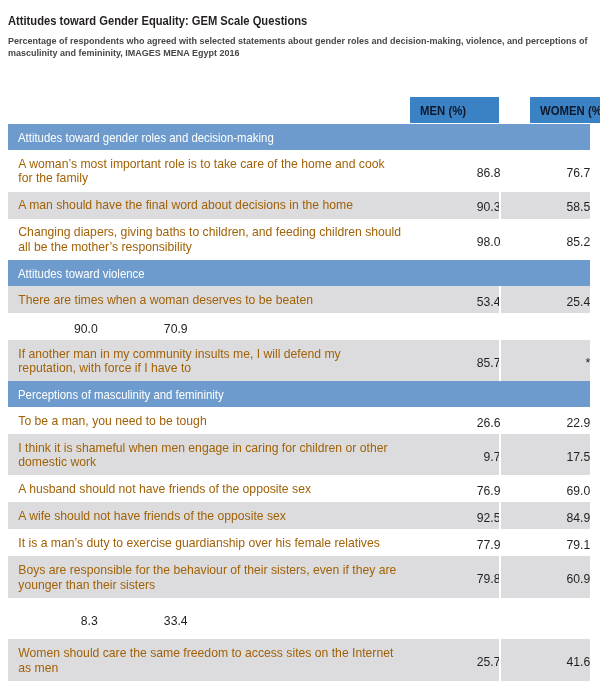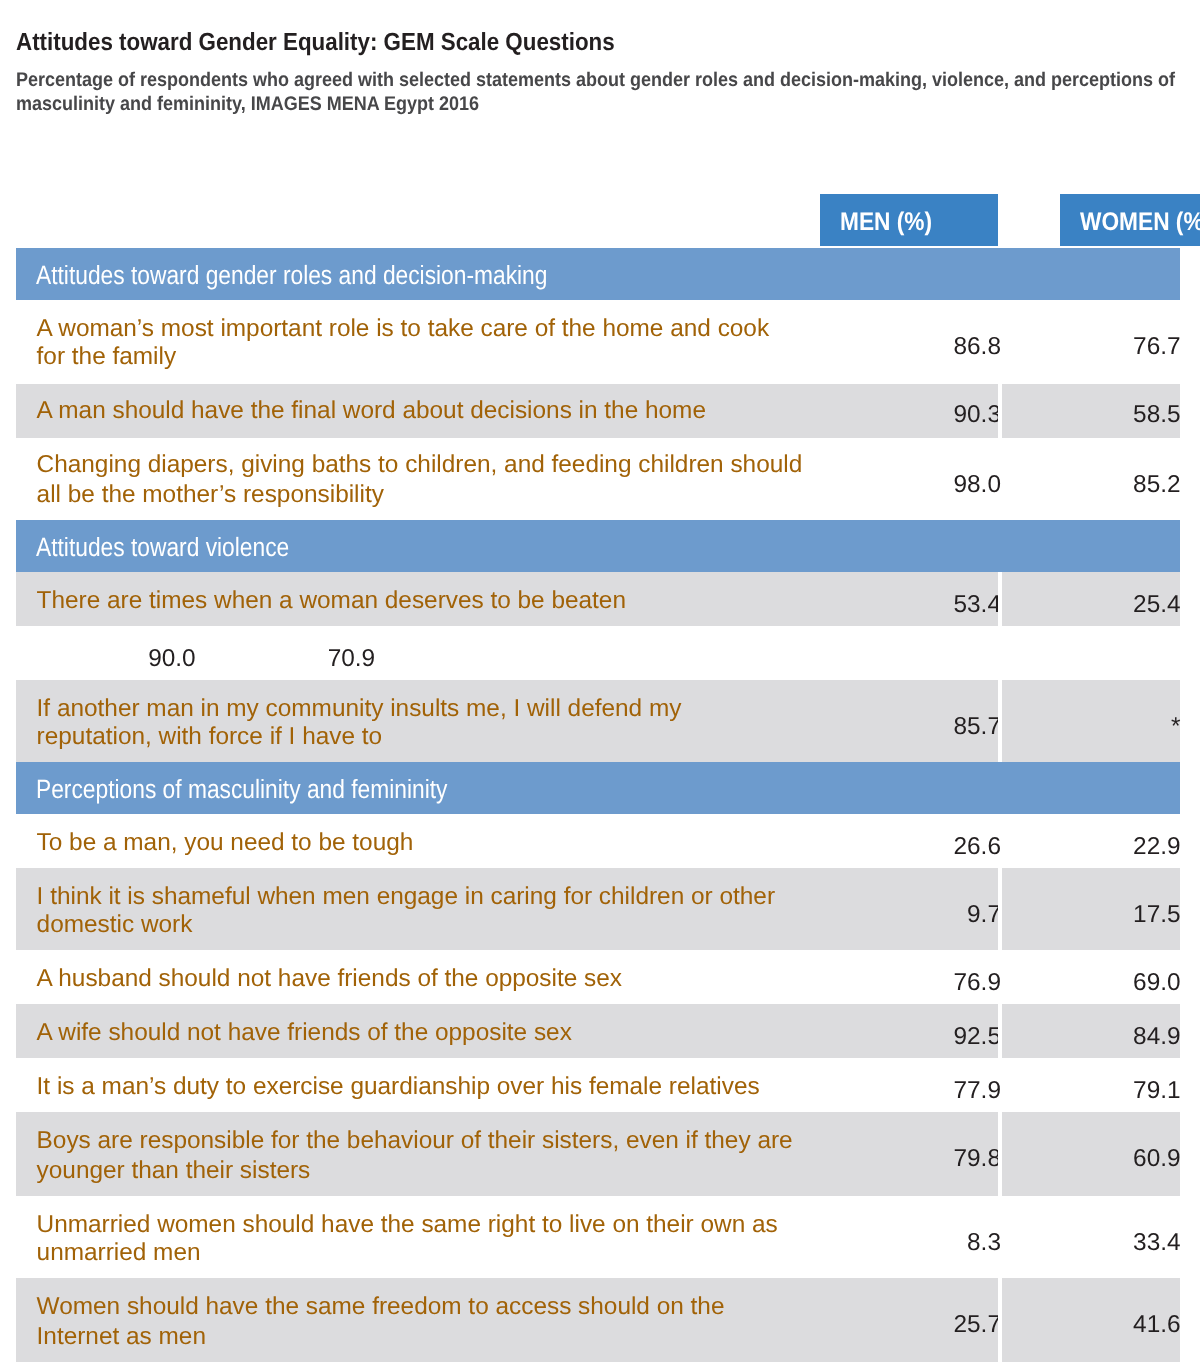--- a/index.html
+++ b/index.html
@@ -7,21 +7,21 @@
   body{width:600px;height:681px;font-family:"Liberation Sans",sans-serif;
        -webkit-font-smoothing:antialiased;color:#231f20;}
   .page{position:relative;width:600px;height:681px;overflow:hidden;background:#ffffff;margin-top:10px;}
 
   .title{position:absolute;left:8px;top:3.6px;font-size:12.4px;font-weight:bold;
          transform:scaleX(0.902);transform-origin:0 0;letter-spacing:0px;color:#231f20;white-space:nowrap;}
   .subtitle{position:absolute;left:8px;top:25.1px;width:641px;font-size:9.9px;font-weight:bold;
             color:#474749;line-height:11.7px;letter-spacing:0px;
             transform:scaleX(0.9112);transform-origin:0 0;}
 
-  .colhead{position:absolute;top:87.3px;height:26.2px;background:#3a82c4;color:#ffffff;
+  .colhead{position:absolute;top:87.3px;height:26.2px;background:#3a82c4;color:#0f172a;
            font-weight:bold;box-sizing:border-box;overflow:hidden;
            display:flex;align-items:center;justify-content:flex-start;padding-left:10.3px;}
   .colhead > span{display:inline-block;font-size:12.8px;white-space:nowrap;
            transform:scaleX(0.887);transform-origin:0 50%;position:relative;top:0.6px;}
   .colhead.men{left:410.2px;width:88.9px;}
   .colhead.women{left:530px;width:98px;}
 
   .tbl{position:absolute;left:8px;top:114.3px;width:582.3px;}
 
   .sechead{height:25.75px;background:#6d9bcd;color:#ffffff;font-weight:normal;
@@ -187,33 +187,30 @@
           <span>Boys are responsible for the behaviour of their sisters, even if they are younger than their sisters</span>
         </div>
         <div class="v">
           <span>79.8</span>
         </div>
         <div class="v w">
           <span>60.9</span>
         </div>
       </div>
       <div class="row r1">
-        <div class="q">
-          <span>Unmarried women should have the same right to live on their own as unmarried men</span>
-        </div>
         <div class="v">
           <span>8.3</span>
         </div>
         <div class="v w">
           <span>33.4</span>
         </div>
       </div>
       <div class="row alt r1">
         <div class="q">
-          <span>Women should have the same freedom to access should on the Internet as men</span>
+          <span>Women should care the same freedom to access sites on the Internet as men</span>
         </div>
         <div class="v">
           <span>25.7</span>
         </div>
         <div class="v w">
           <span>41.6</span>
         </div>
       </div>
     </div>
 </div>

